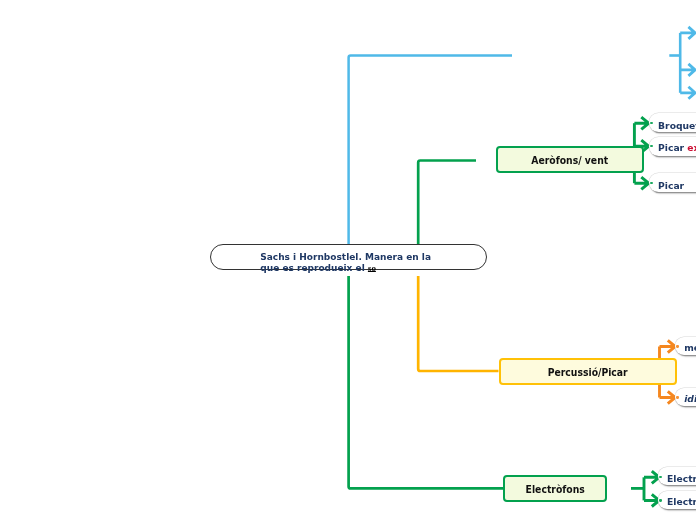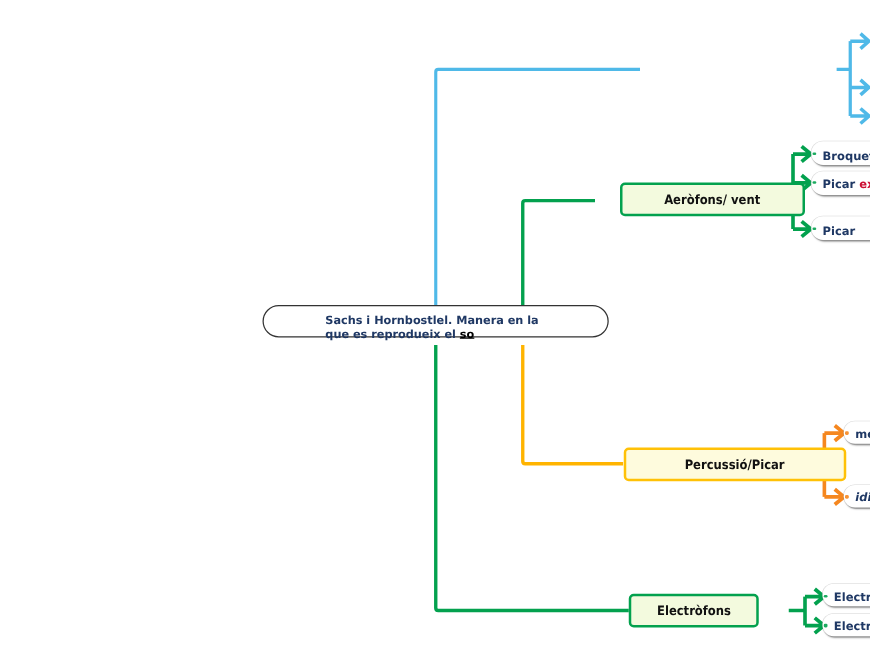--- a/index.html
+++ b/index.html
@@ -8,21 +8,21 @@
   #stage{position:relative;width:696px;height:520px;}
   svg.links{position:absolute;left:0;top:0;width:696px;height:520px;overflow:visible;}
   .node{position:absolute;box-sizing:border-box;display:flex;align-items:center;justify-content:center;}
 
   .root{left:210px;top:243.5px;width:277px;height:26px;border:1.3px solid #333333;
         border-radius:17px;background:#ffffff;justify-content:flex-start;}
   .root .txt{color:#1f3864;font-weight:bold;font-size:9px;text-align:left;white-space:nowrap;}
   .root .txt .ln{position:absolute;left:49.3px;}
   .root .txt .ln1{top:7.7px;}
   .root .txt .ln2{top:18.5px;}
-  .root .so{color:#000000;text-decoration:underline;text-decoration-thickness:1px;text-underline-offset:0.4px;}
+  .root .so{color:#000000;text-decoration:underline;text-decoration-thickness:1px;text-underline-offset:0.4px;font-family:Liberation Serif, serif;}
 
   .lvl1{border-width:2.3px;border-style:solid;border-radius:4px;}
   .lvl1 .txt{font-family:"DejaVu Sans",sans-serif;font-stretch:condensed;font-weight:bold;
              font-size:10.3px;color:#111111;white-space:nowrap;position:relative;top:0.8px;}
 
   .n-corda{left:512px;top:42.3px;width:157.5px;height:26.6px;background:#e1f5fd;border-color:#4fb9e8;}
   .n-aero{left:476px;top:146.2px;width:147.5px;height:27px;background:#f3fade;border-color:#03a14e;margin-left:20px;}
   .n-perc{left:498.7px;top:357.6px;width:178px;height:27.2px;background:#fefbdd;border-color:#ffc107;}
   .n-elec{left:503.2px;top:474.5px;width:104px;height:27px;background:#f3fade;border-color:#03a14e;}
 

